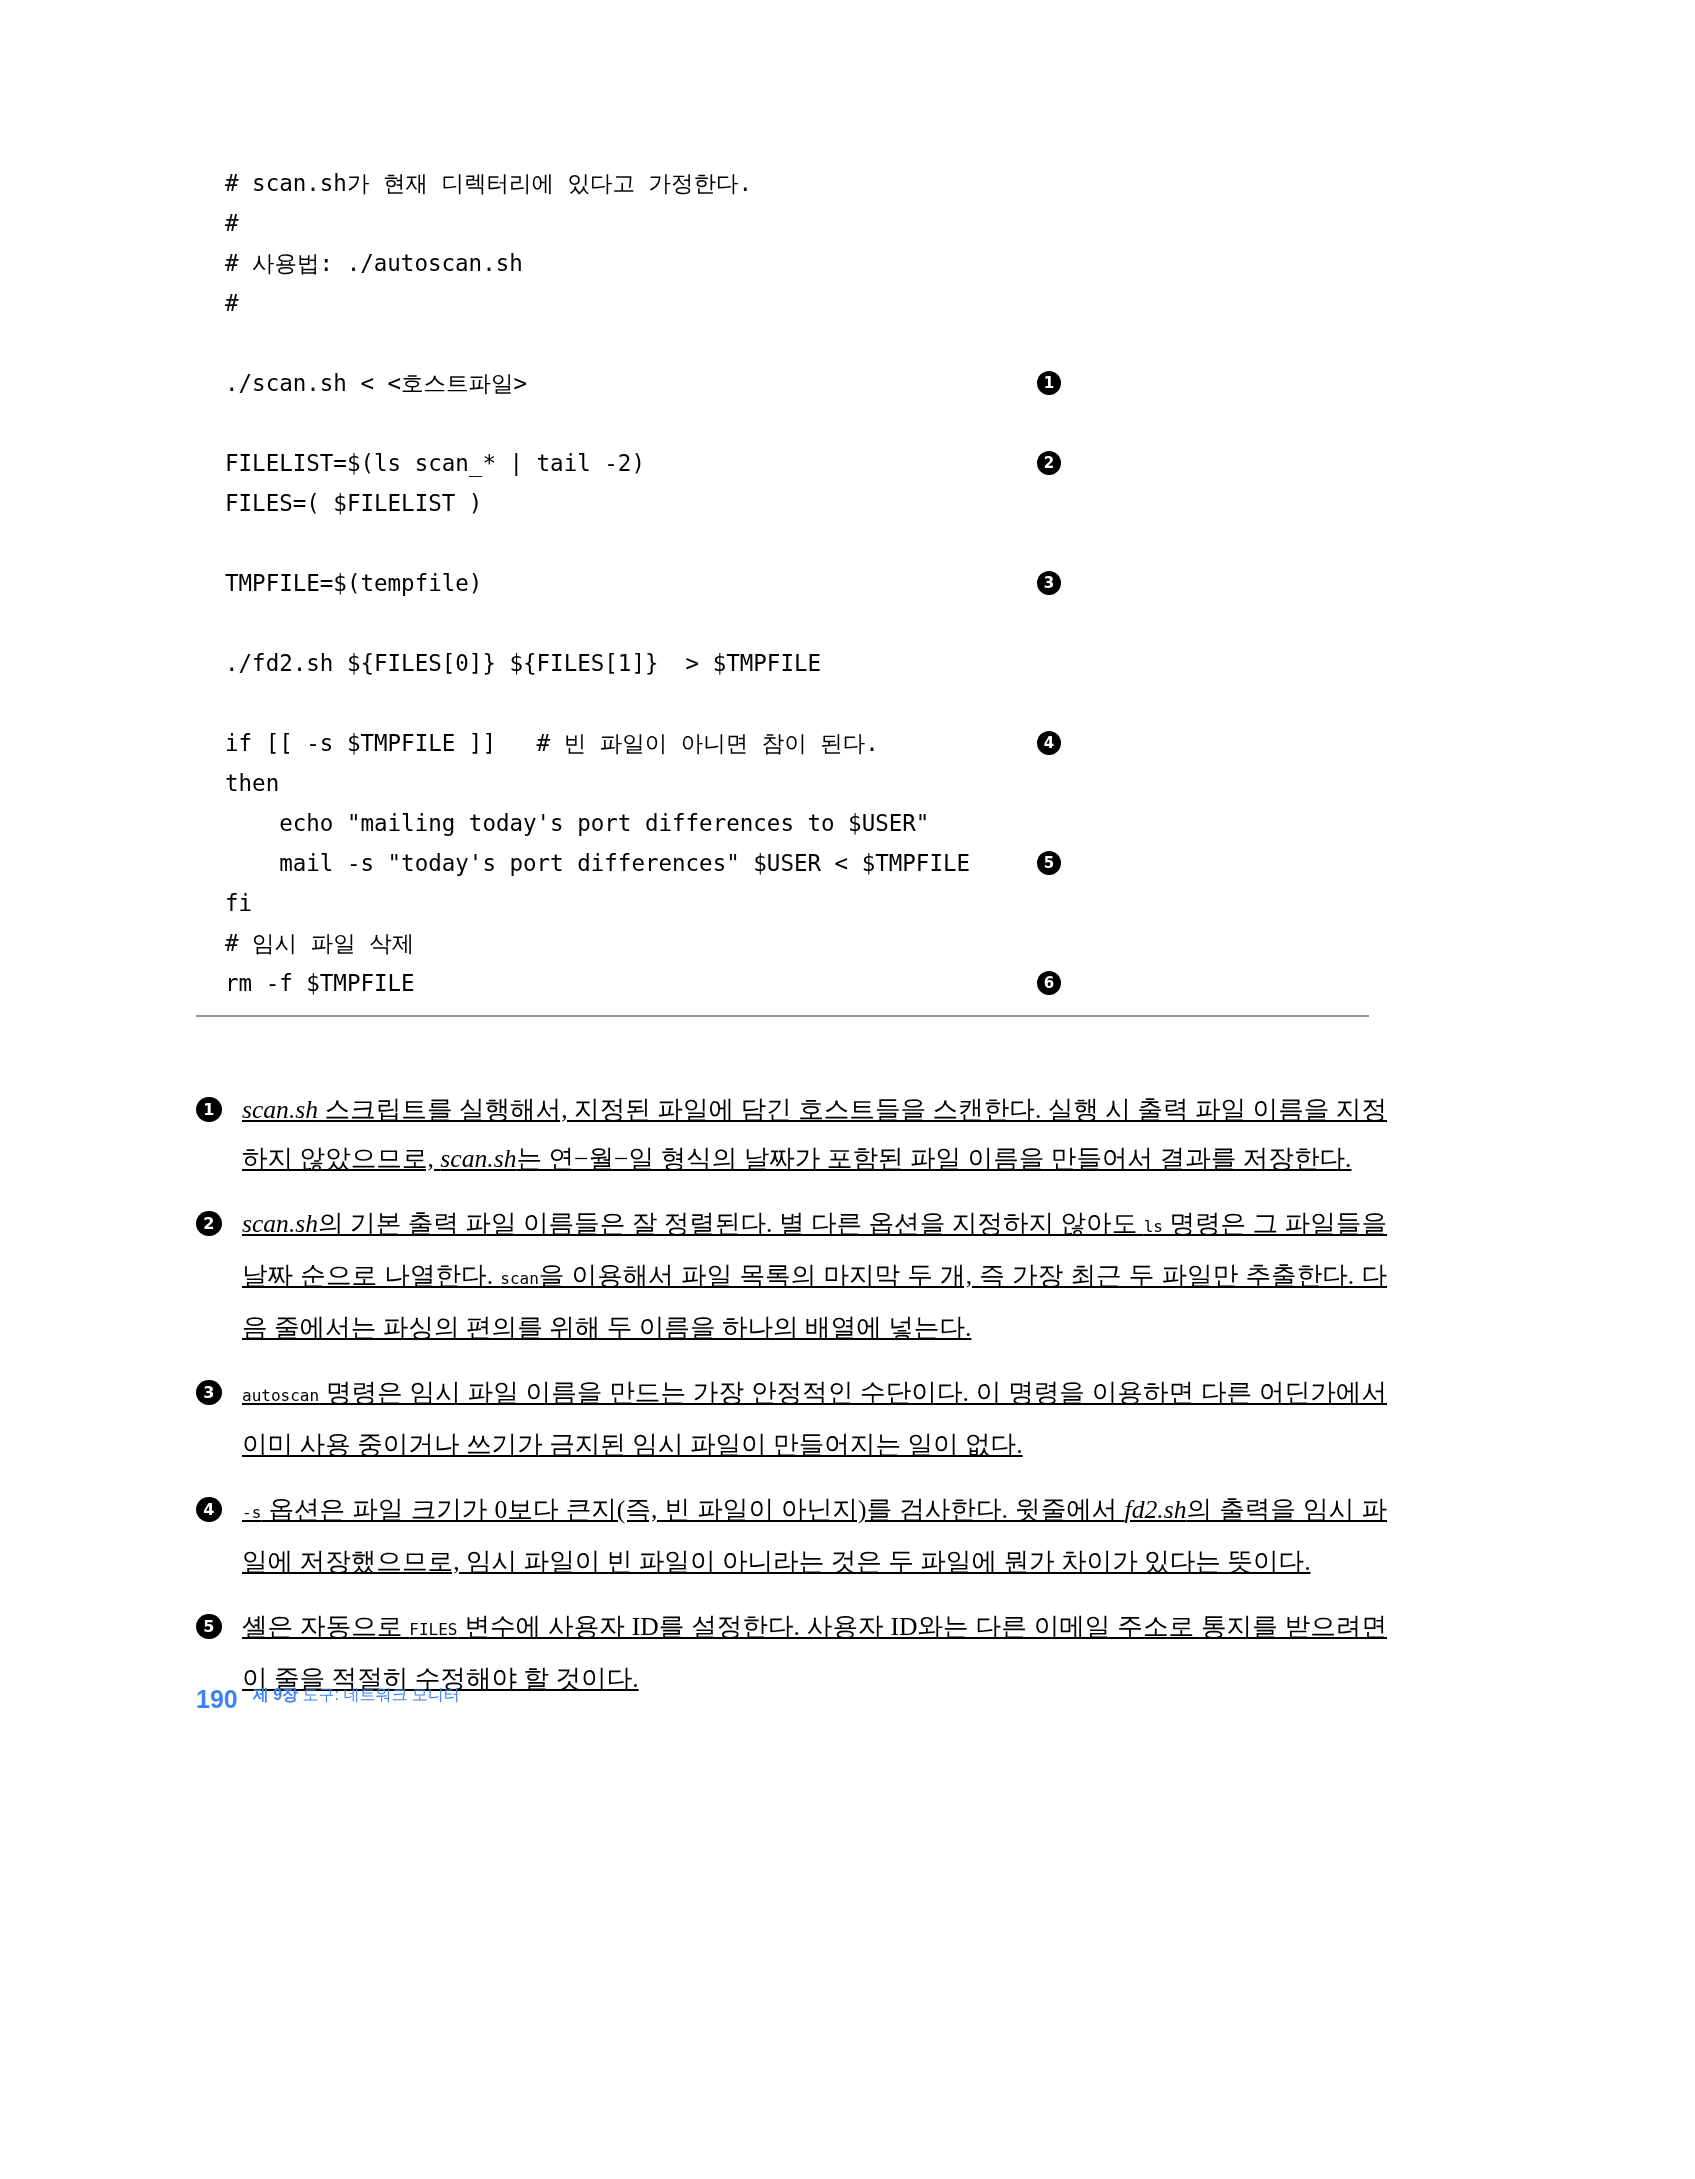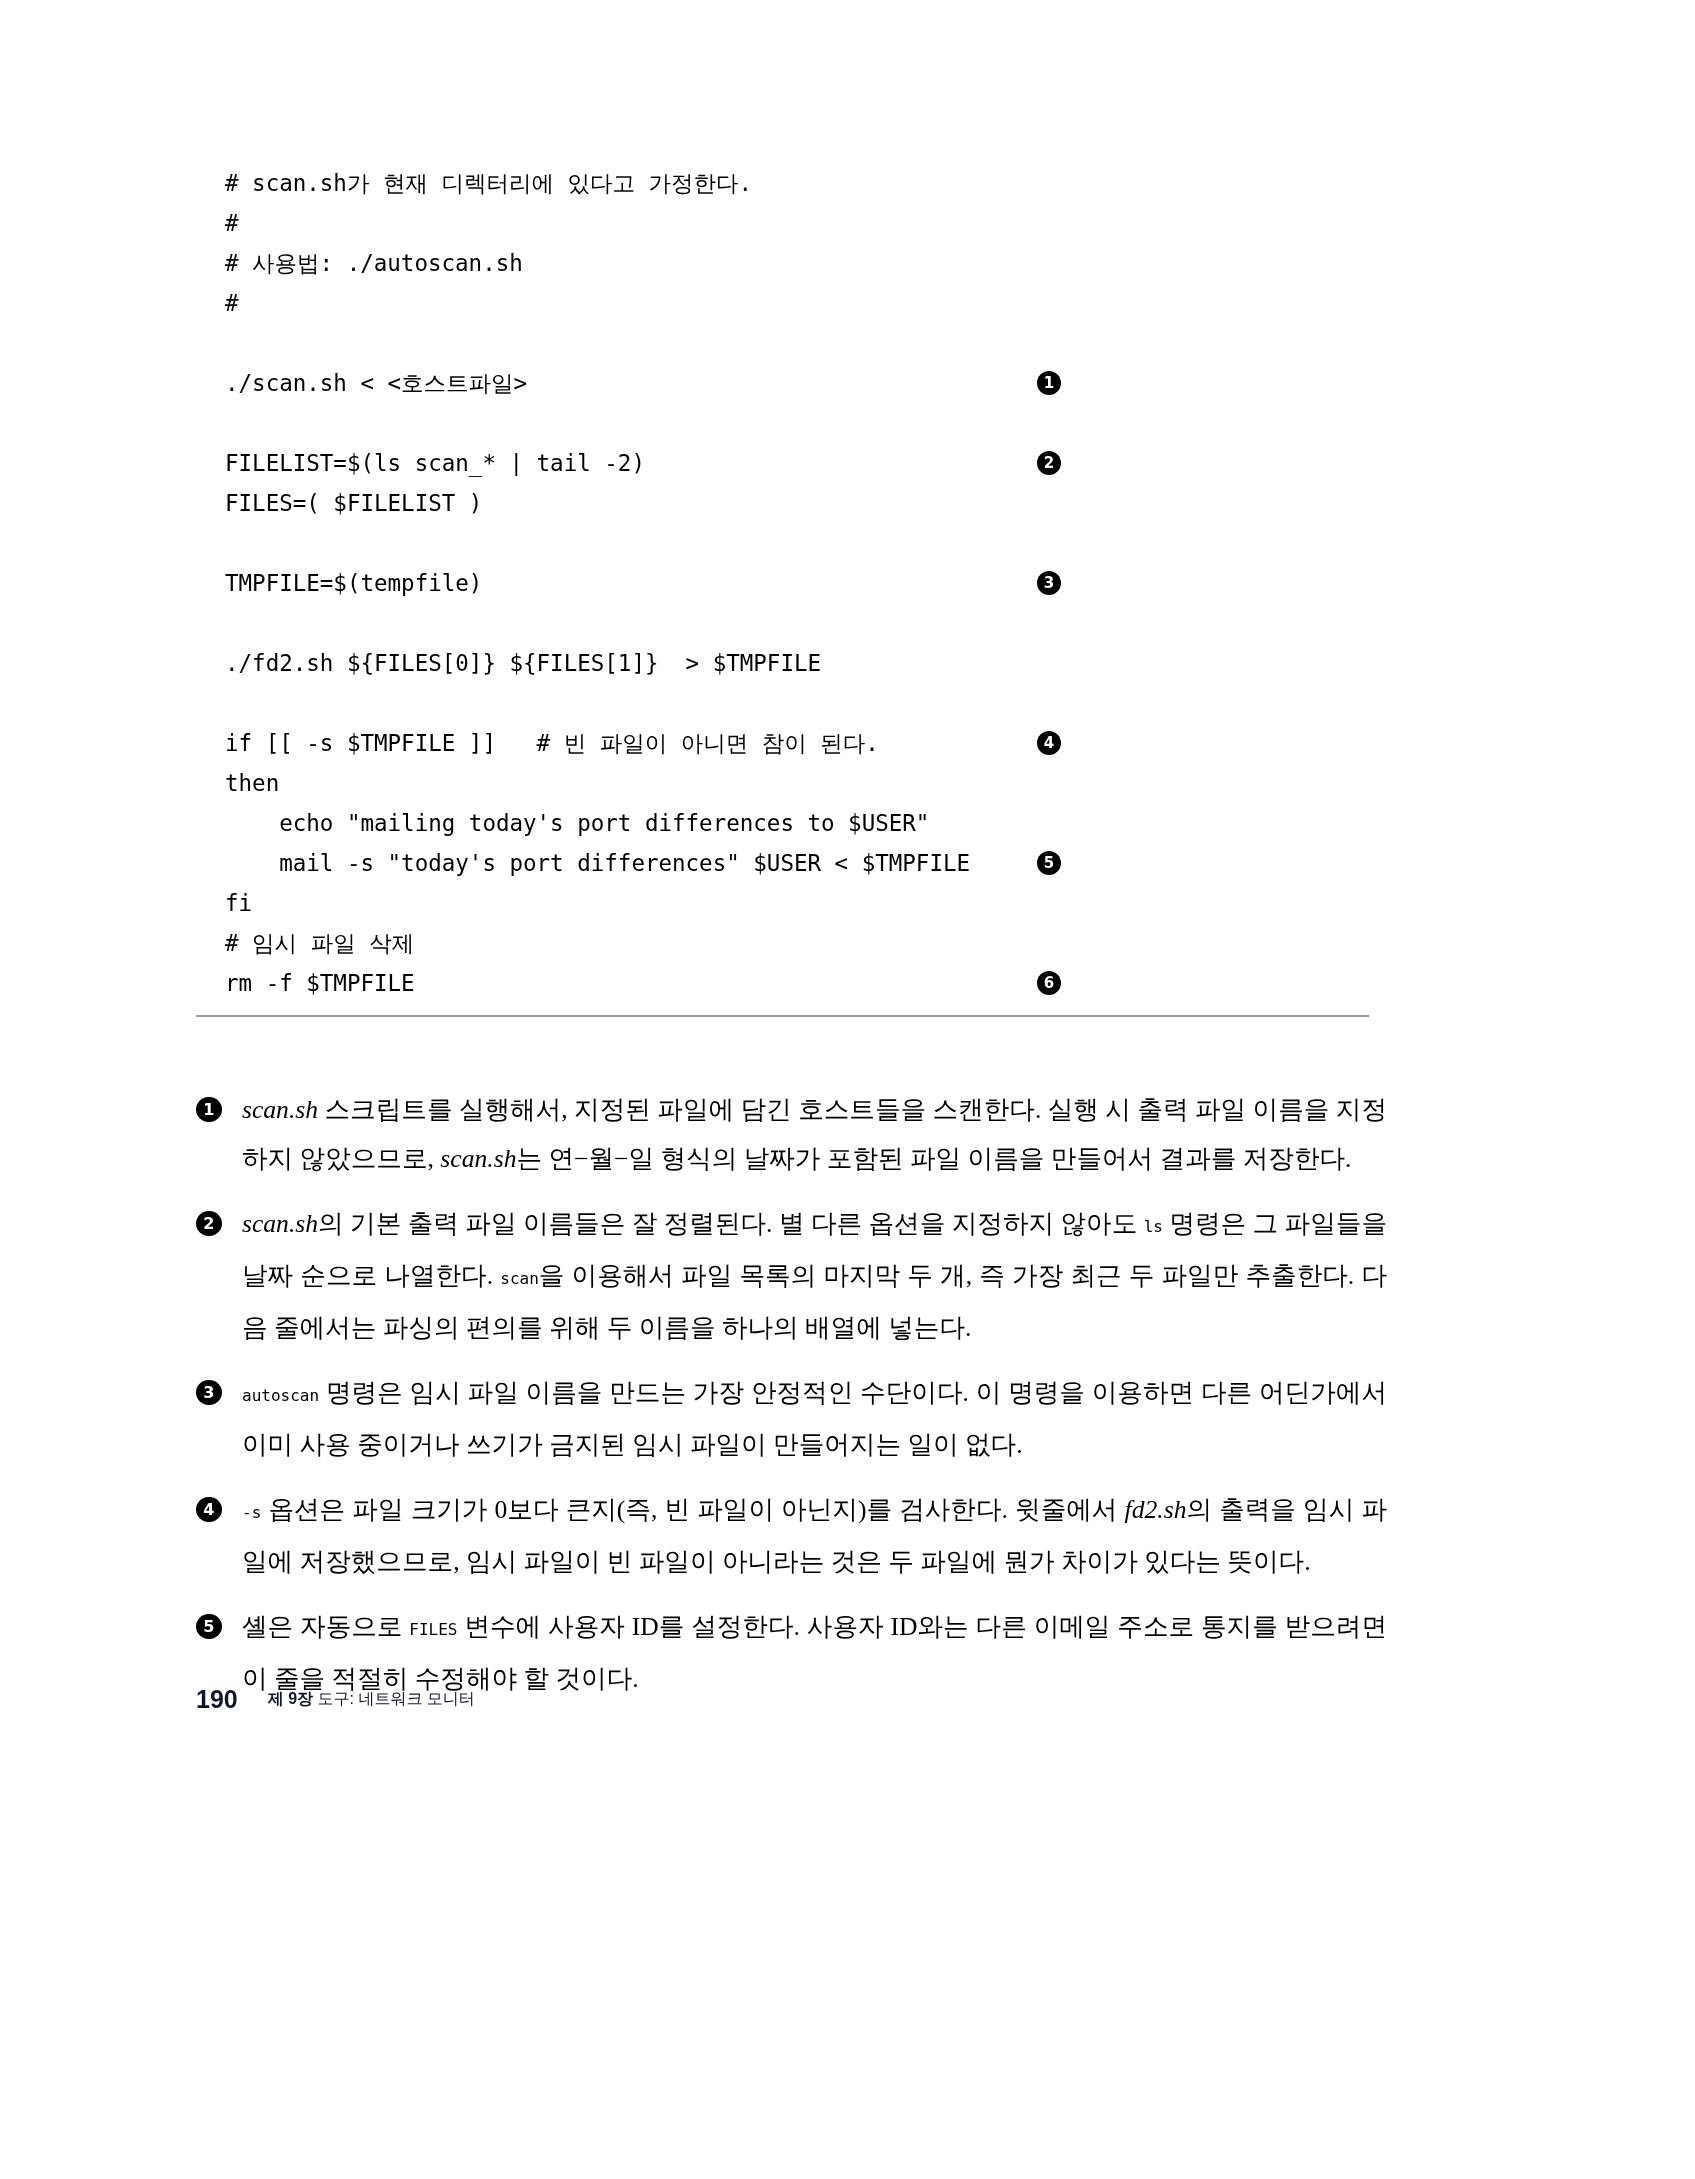--- a/index.html
+++ b/index.html
@@ -101,37 +101,37 @@
     height: 25.6px;
     border-radius: 50%;
     background: #000;
     color: #fff;
     font-family: "DejaVu Sans", sans-serif;
     font-size: 16px;
     font-weight: bold;
     line-height: 25.6px;
     text-align: center;
   }
-  .note-body { display: block; }
+  .note-body { display: block; text-decoration: underline; }
   .mono {
     font-family: "DejaVu Sans Mono", monospace;
     font-size: 16px;
   }
 
   
   .footer {
     position: absolute;
     left: 196px;
     bottom: 122px;
     font-family: "Liberation Sans", sans-serif;
     font-size: 21px;
-    color: #0f172a;
+    color: #3b82f6;
     display: flex;
-    align-items: center;
-    gap: 30px;
+    align-items: flex-start;
+    gap: 15px;
   }
   .footer-page {
     font-weight: bold;
     font-size: 25px;
   }
   .footer-chap {
     font-size: 16px;
   }
   .footer-chap b { font-weight: bold; }
 </style>

